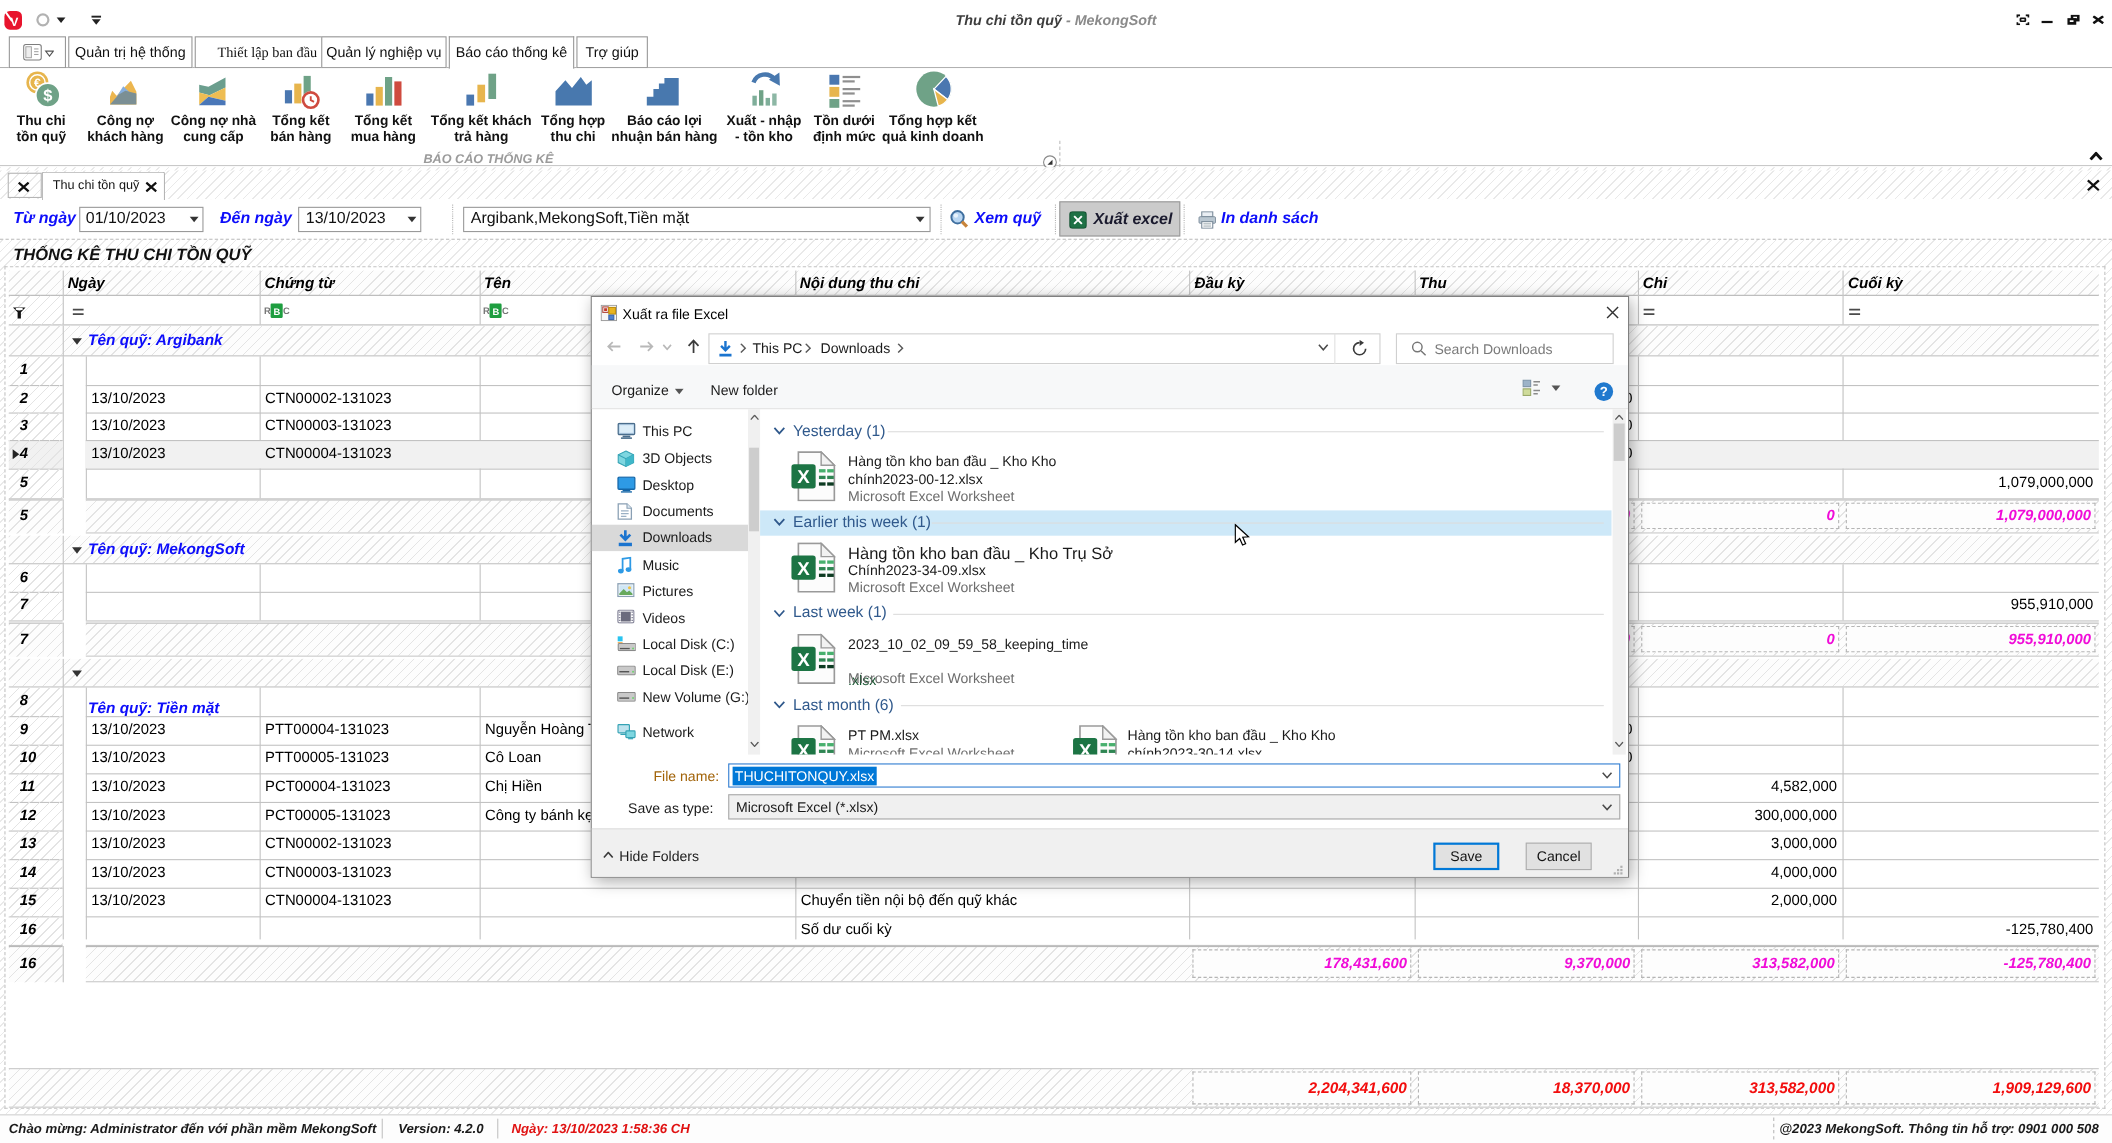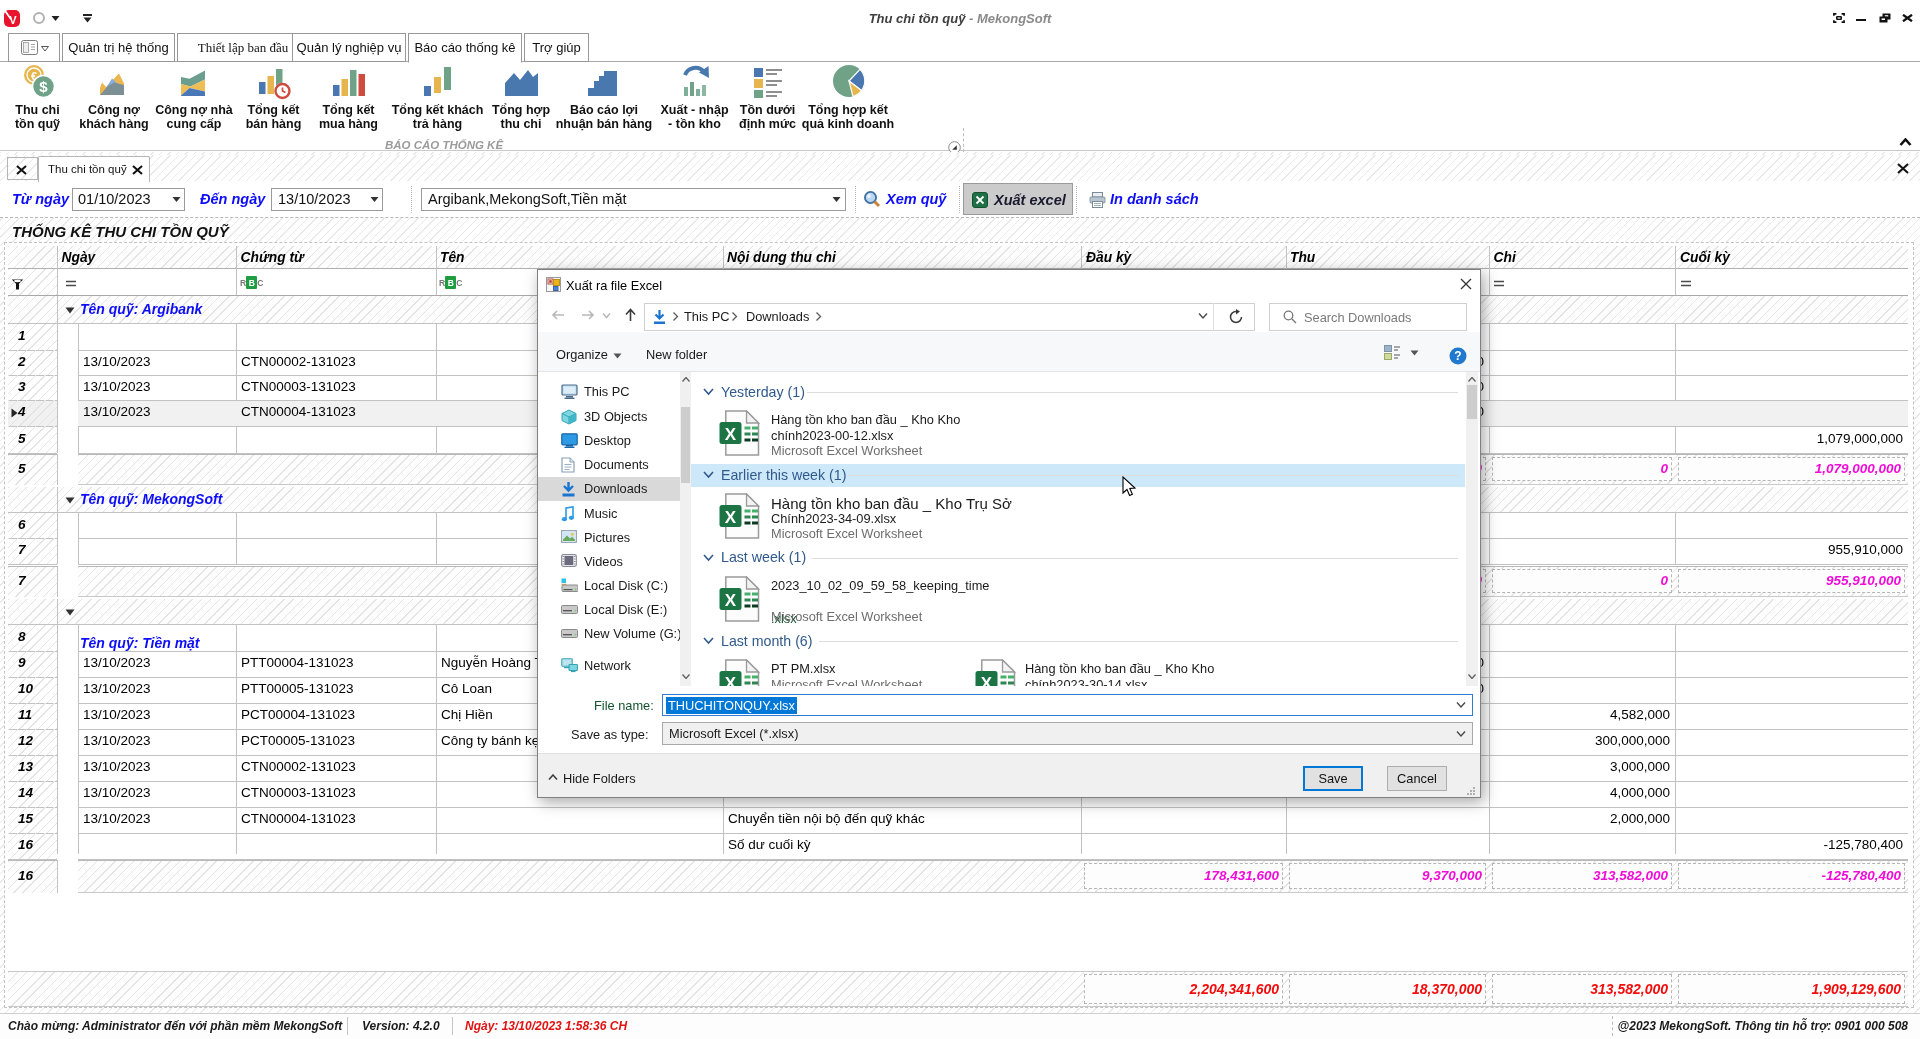--- a/index.html
+++ b/index.html
@@ -782,21 +782,21 @@
       <div style="position:absolute;left:334px;top:18.6px;font-size:12.8px;color:#1a1a1a;">chính2023-30-14.xlsx</div>
     </div>
 <div class="abs" style="left:1466px;top:372px;width:12px;height:314px;background:#f0f0f0;z-index:41;"></div>
 <svg class="abs" style="left:1468px;top:377px;z-index:41;" width="8" height="5">
       <path d="M0.5 4.5 L4 0.5 L7.5 4.5" stroke="#5a5a5a" stroke-width="1.2" fill="none"></path>
     </svg>
 <div class="abs" style="left:1467px;top:385px;width:10px;height:34px;background:#cdcdcd;z-index:41;"></div>
 <svg class="abs" style="left:1468px;top:674px;z-index:41;" width="8" height="5">
       <path d="M0.5 0.5 L4 4.5 L7.5 0.5" stroke="#5a5a5a" stroke-width="1.2" fill="none"></path>
     </svg>
-<div class="abs" style="left:594px;top:698px;font-size:12.8px;color:#14532d;white-space:nowrap;z-index:41;">File name:</div>
+<div class="abs" style="left:594px;top:698px;font-size:12.8px;color:#a16207;white-space:nowrap;z-index:41;">File name:</div>
 <div class="abs" style="left:662px;top:694px;width:811px;height:22px;background:#fff;border:1px solid #2f7cd1;z-index:41;"></div>
 <div class="abs" style="left:666px;top:696.5px;width:131px;height:17px;background:#0078d7;z-index:41;"></div>
 <div class="abs" style="left:668px;top:698px;font-size:12.8px;color:#fff;white-space:nowrap;z-index:41;">THUCHITONQUY.xlsx</div>
 <svg class="abs" style="left:1456px;top:701px;z-index:41;" width="10" height="8">
       <path d="M1 1.5 L5 6 L9 1.5" stroke="#4a4a4a" stroke-width="1.4" fill="none"></path>
     </svg>
 <div class="abs" style="left:571px;top:727px;font-size:12.8px;color:#1a1a1a;white-space:nowrap;z-index:41;">Save as type:</div>
 <div class="abs" style="left:662px;top:722px;width:811px;height:23px;background:#f0f0f0;border:1px solid #a8a8a8;z-index:41;"></div>
 <div class="abs" style="left:669px;top:726px;font-size:12.8px;color:#1a1a1a;white-space:nowrap;z-index:41;">Microsoft Excel (*.xlsx)</div>
 <svg class="abs" style="left:1456px;top:730px;z-index:41;" width="10" height="8">

